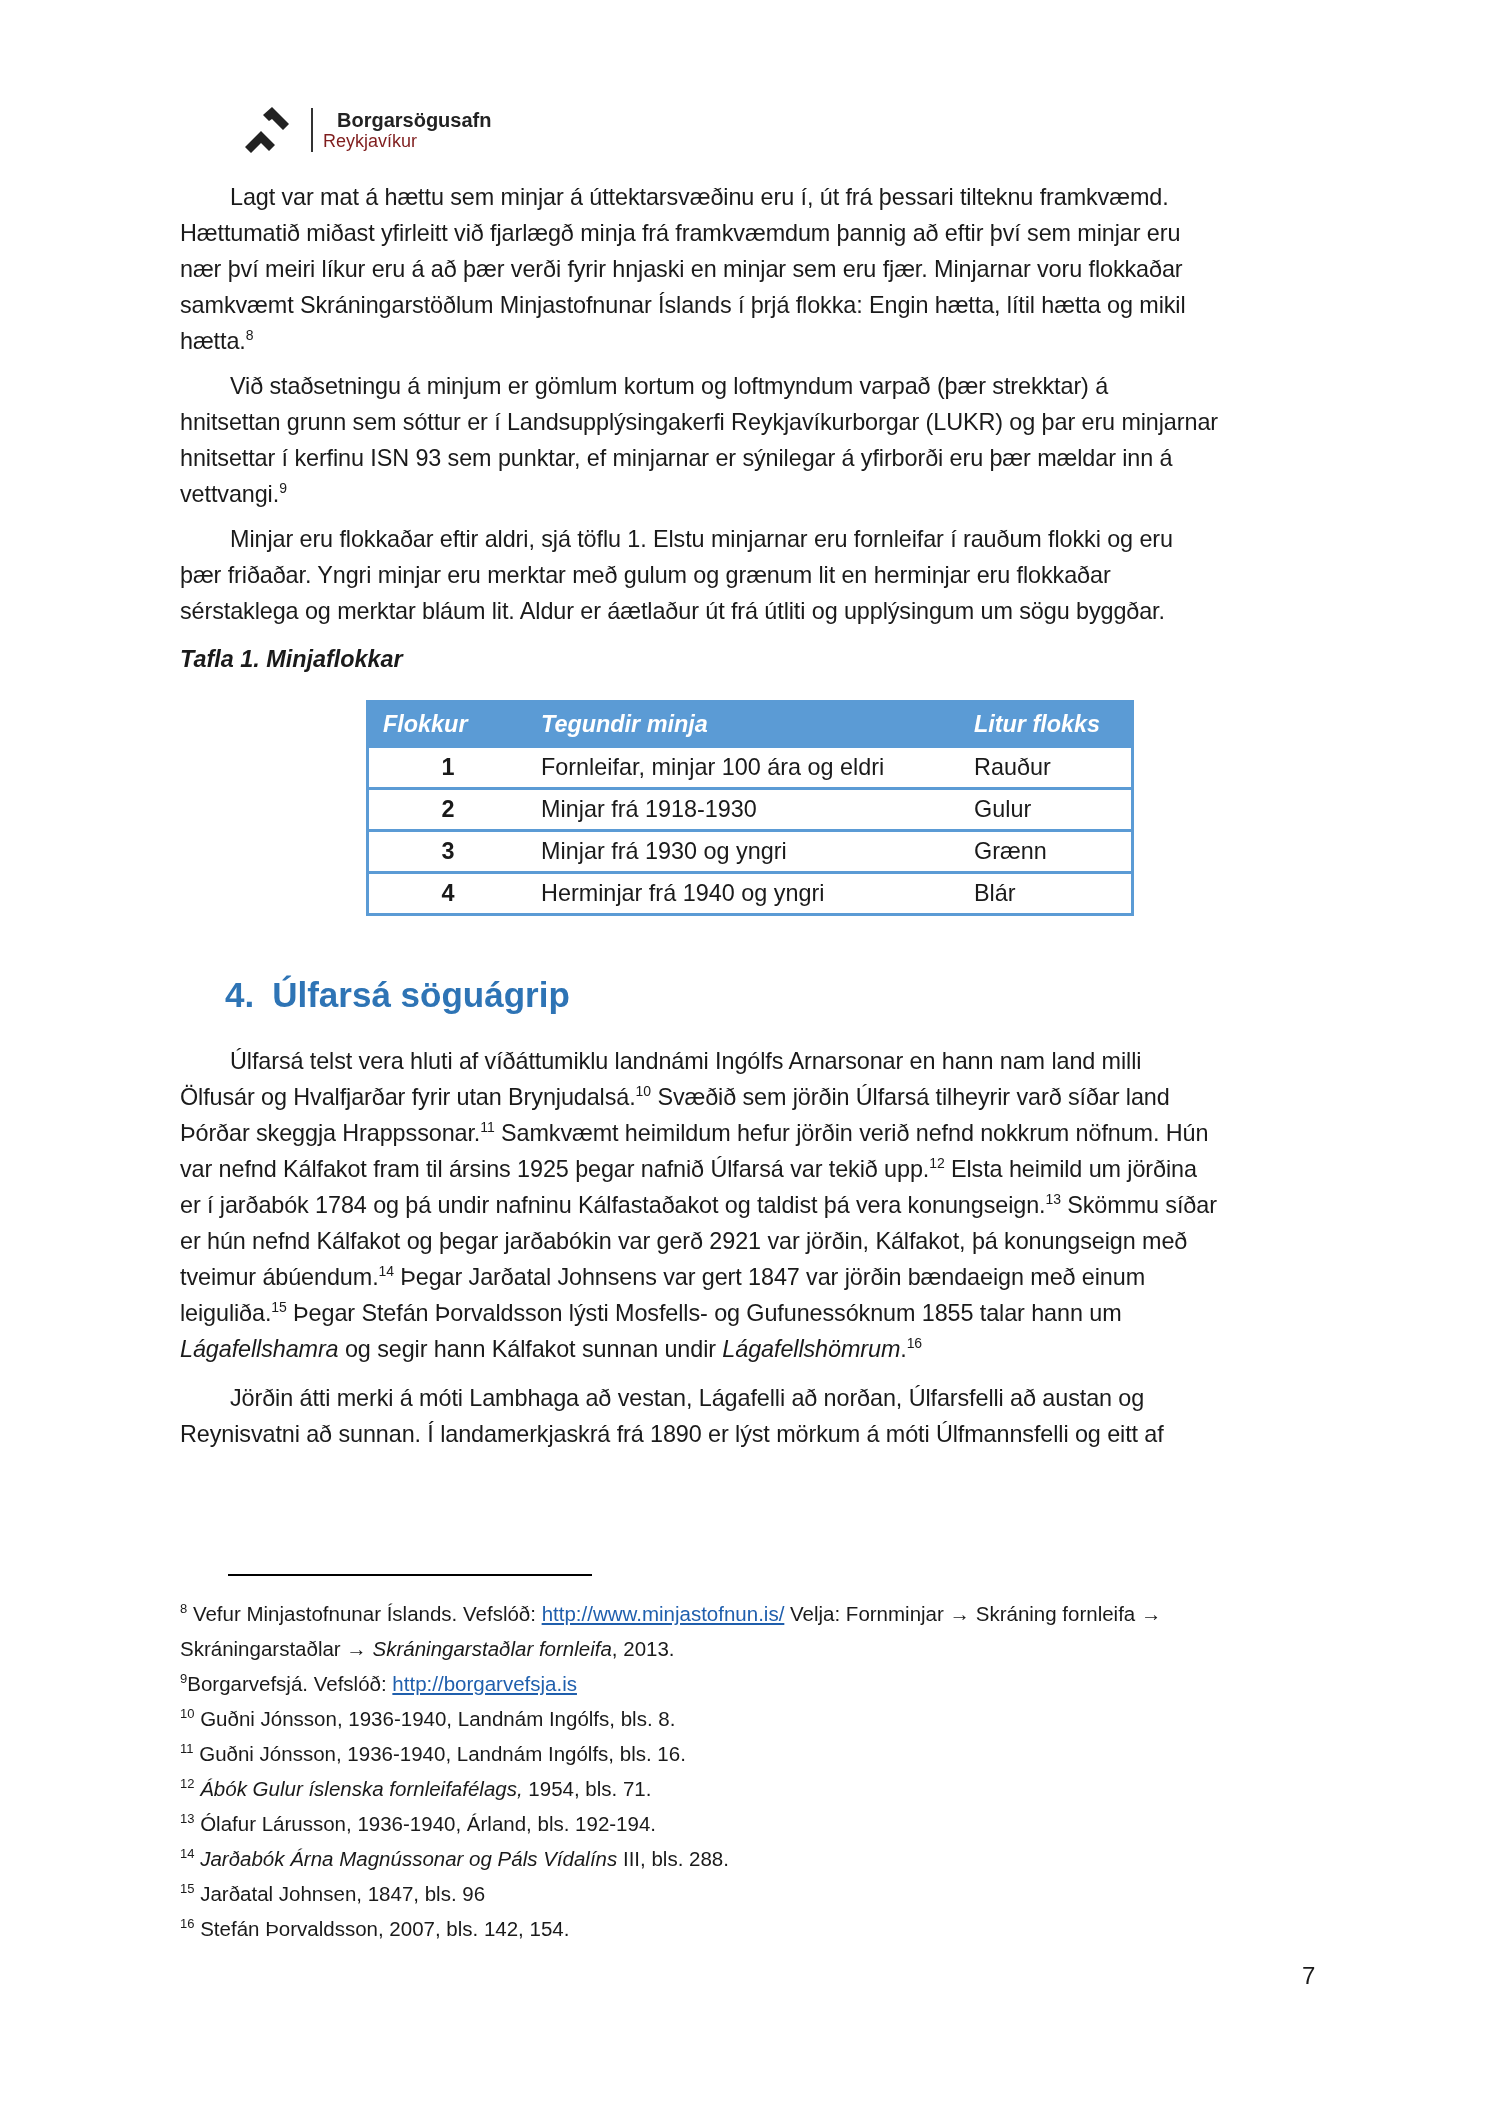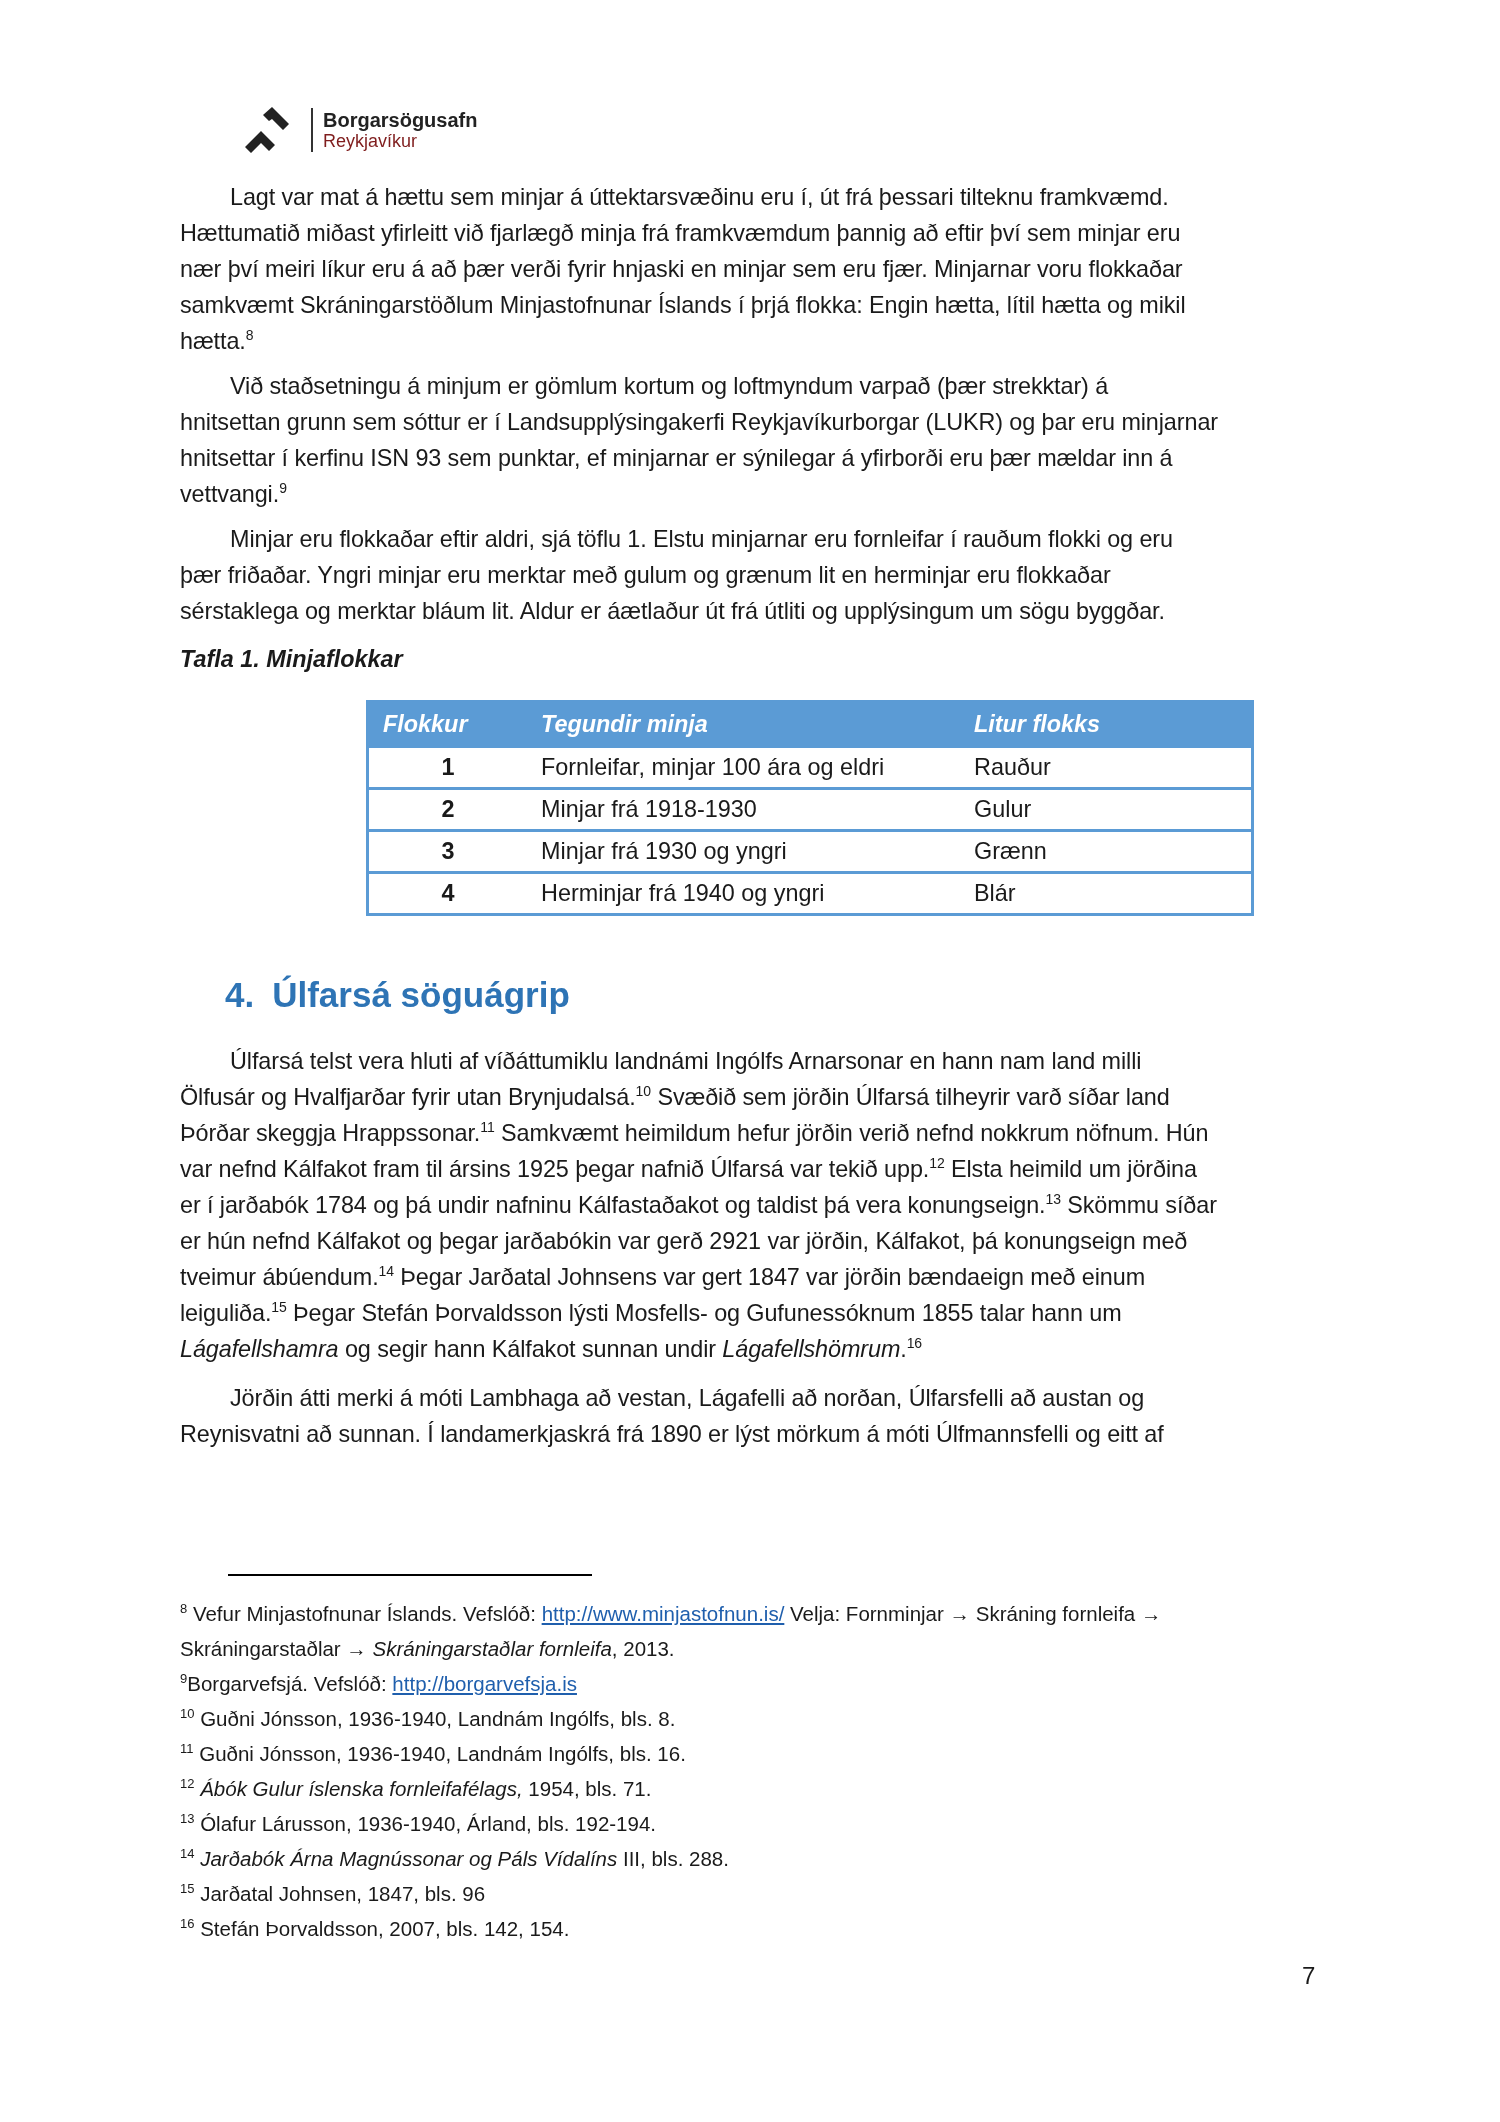--- a/index.html
+++ b/index.html
@@ -1,27 +1,27 @@
 <!DOCTYPE html>
 <html><head>
 <meta charset="utf-8">
 <style>
   html, body { margin:0; padding:0; background:#ffffff; }
   body { width:1500px; height:2122px; position:relative; overflow:hidden;
          font-family:"Liberation Sans", "DejaVu Sans", sans-serif; color:#1a1a1a; }
   .logo { position:absolute; left:245px; top:105px; height:50px; display:flex; align-items:center; }
   .logo svg { width:52px; height:46px; }
   .logo .bar { width:2px; height:44px; background:#333; margin:0 10px 0 14px; }
-  .logo .t1 { font-weight:bold; font-size:20px; line-height:22px; color:#222; }
+  .logo .t1 { font-weight:bold; font-size:20px; line-height:22px; color:#222;margin-left:14px; }
   .logo .t2 { font-size:18px; line-height:20px; color:#7f1d1d; }
   .line { position:absolute; left:180px; font-size:23.4px; line-height:36px; white-space:nowrap; letter-spacing:-0.1px; }
   .line.indent { left:230px; }
   sup { font-size:14px; line-height:0; vertical-align:super; }
   .caption { position:absolute; left:180px; top:646px; font-size:23.4px; font-weight:bold; font-style:italic; }
-  table.minja { position:absolute; left:366px; top:700px; width:888px; border-collapse:collapse;
+  table.minja { position:absolute; left:366px; top:700px; width:768px; border-collapse:collapse;
                 border:3px solid #5b9bd5; font-size:23.4px; }
   table.minja th { background:#5b9bd5; color:#ffffff; font-style:italic; font-weight:bold; text-align:left;
                    height:42px; padding:0 0 0 14px; }
   table.minja td { height:39px; border-top:3px solid #5b9bd5; padding:0 0 0 14px; }
   table.minja td.num { text-align:center; font-weight:bold; padding:0; }
   .heading { position:absolute; left:225px; top:975px; font-size:35px; color:#2e74b5;font-weight:bold; }
   .heading .num { margin-right:18px; }
   .sep { position:absolute; left:228px; top:1574px; width:364px; height:2px; background:#000; }
   .fn { position:absolute; left:180px; font-size:20.5px; line-height:35px; white-space:nowrap; }
   .fn sup { font-size:13px; }

